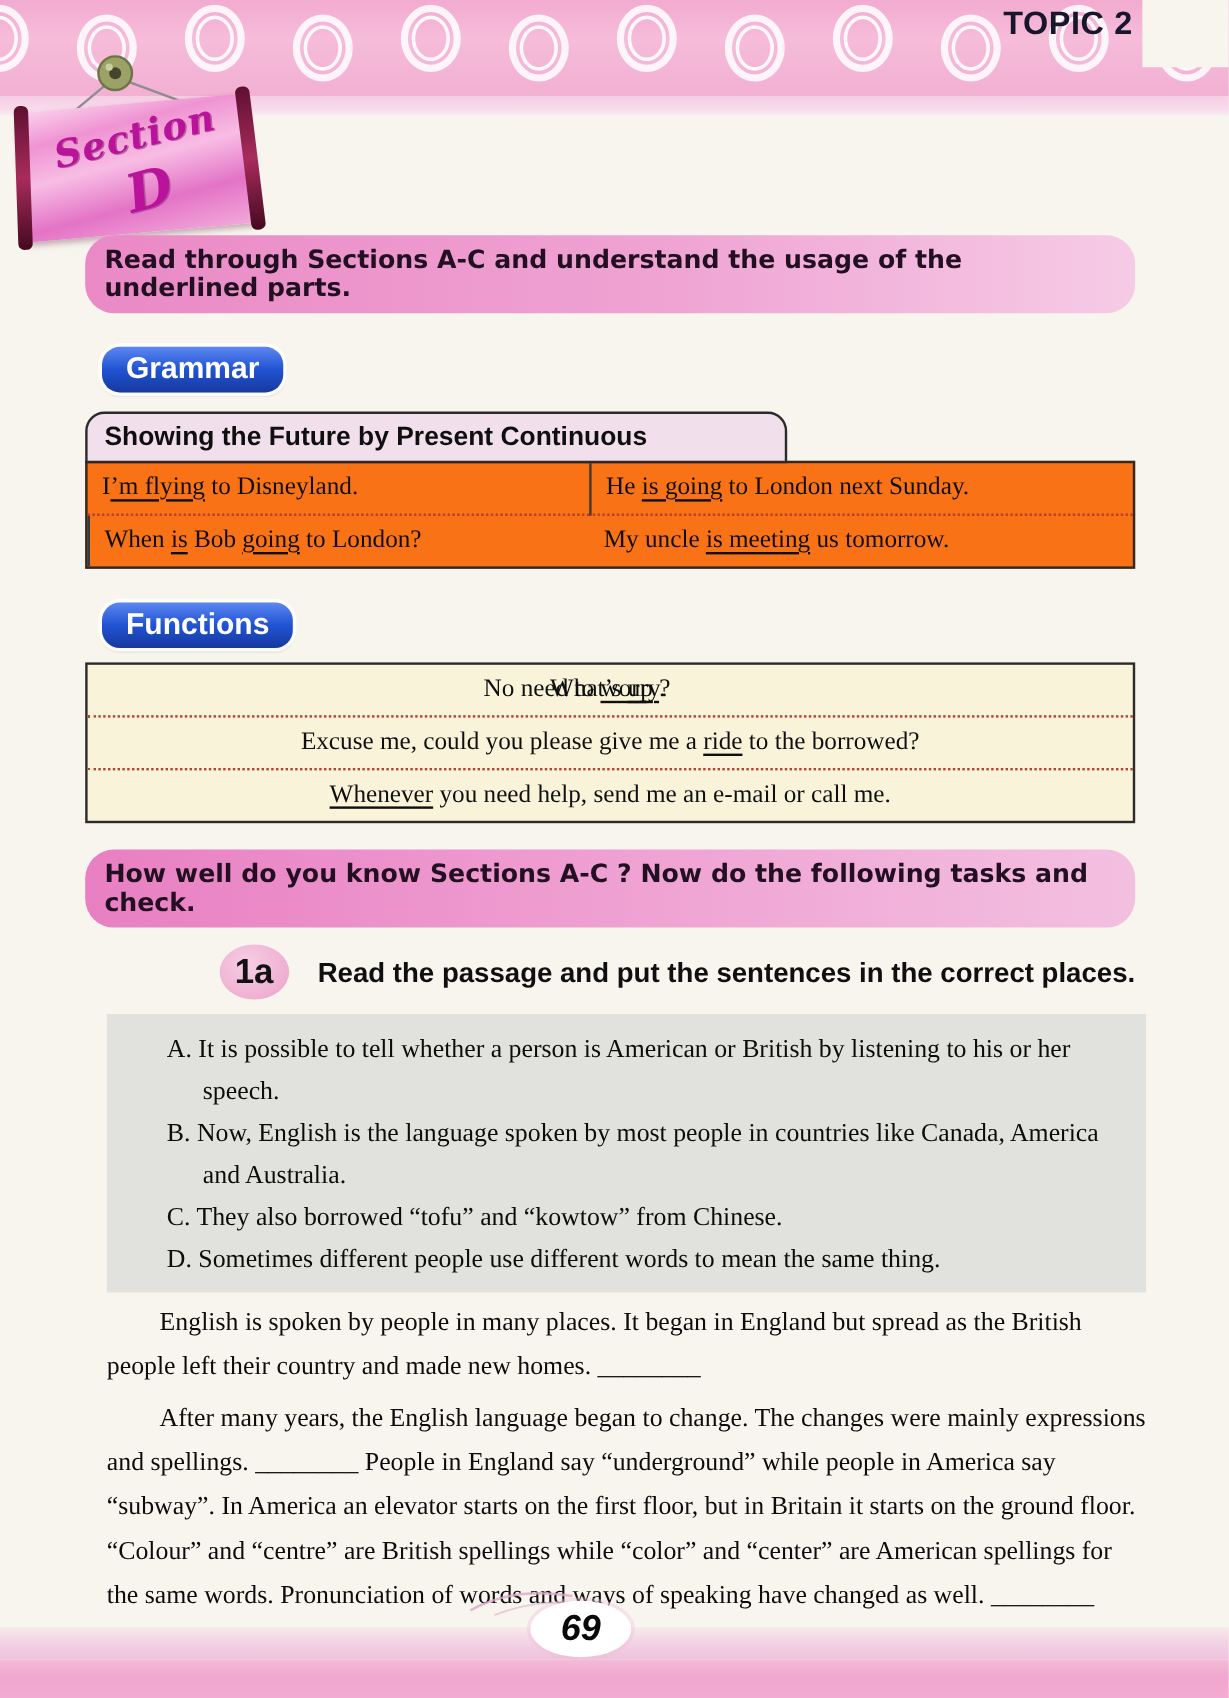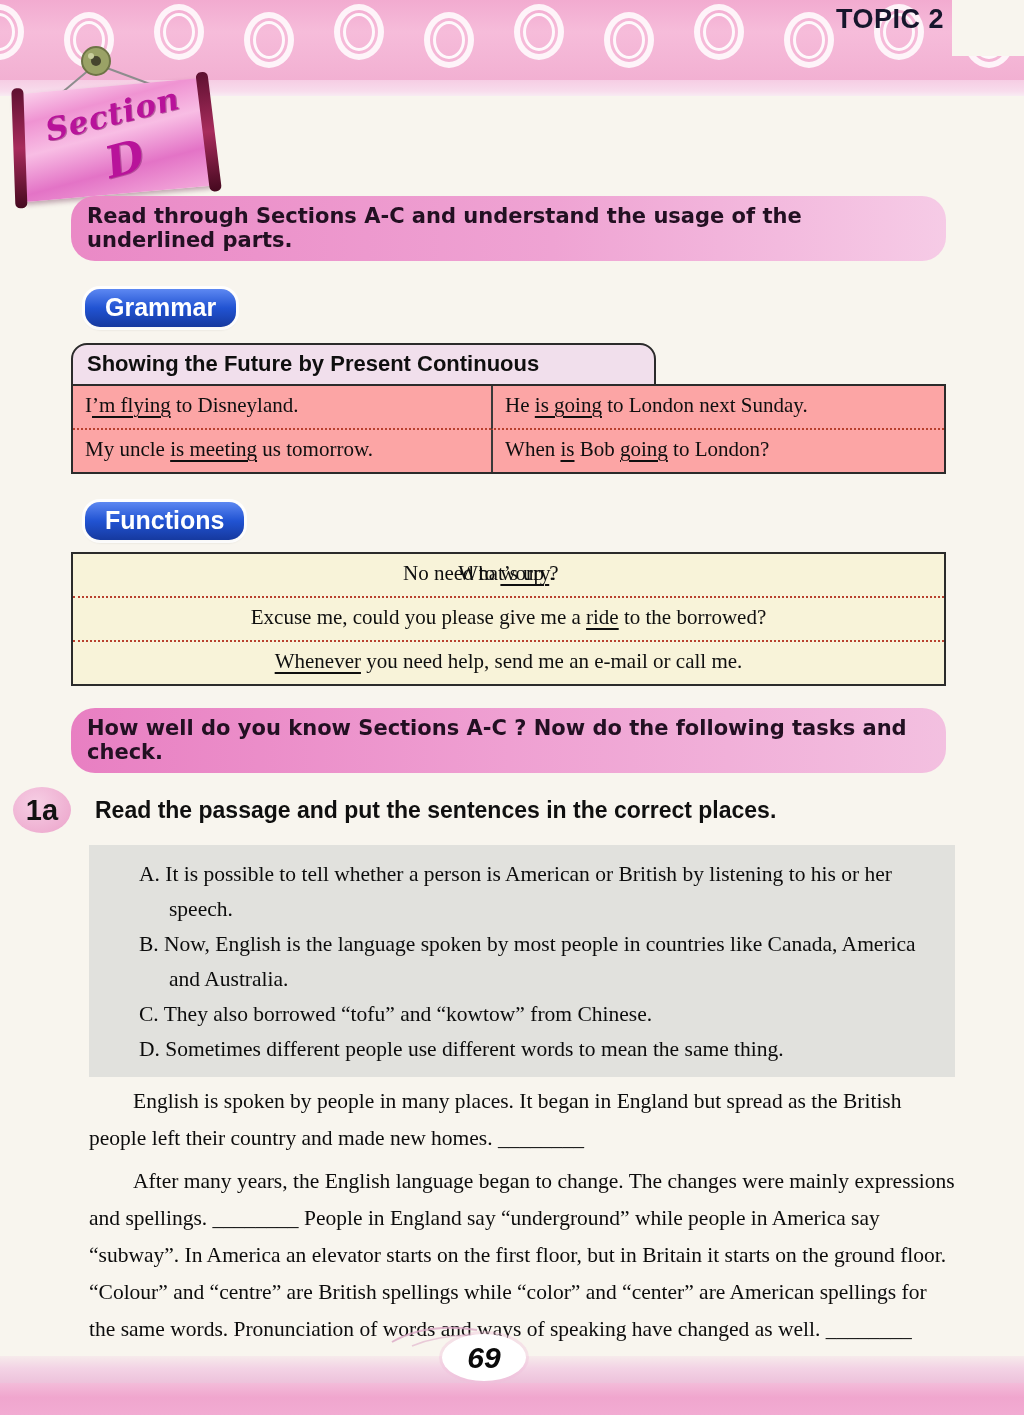--- a/index.html
+++ b/index.html
@@ -46,36 +46,36 @@
   .pill-check{margin-top:22px;background:linear-gradient(90deg,#e87fc2 0%,#efa0d2 50%,#f3c0e0 100%);}
 
   .btn-blue{display:inline-block;margin:28px 0 0 14px;color:#fff;font-weight:700;font-size:25px;
      padding:4px 20px 5px;border-radius:15px;
      background:linear-gradient(180deg,#5d88f2 0%,#2153d2 50%,#16399f 100%);
      box-shadow:0 0 0 3px rgba(255,255,255,.9),0 2px 3px rgba(0,0,0,.25);}
 
   .grammar-tab{width:585px;box-sizing:border-box;margin-top:16px;margin-bottom:-2px;position:relative;z-index:2;
      background:#f1dfec;border:2px solid #2b2b2b;border-radius:16px 16px 0 0;
      padding:6px 14px 7px;font-weight:700;font-size:22px;color:#0f0f0f;}
-  .grammar-table{position:relative;z-index:1;border:2px solid #2b2b2b;background:#fca5a5;
+  .grammar-table{position:relative;z-index:1;border:2px solid #2b2b2b;background:#f97316;
      display:grid;grid-template-columns:48% 52%;
      font-family:"Liberation Serif",serif;font-size:21px;color:#0f0f0f;}
   .gcell{padding:7px 12px 10px;}
   .gcell.colr{border-left:2px solid #3a3a3a;}
   .gcell.rtop{border-bottom:2px dotted #b8402e;}
 
   .functions-box{margin-top:12px;border:2px solid #2b2b2b;background:#f8f3d9;
      font-family:"Liberation Serif",serif;font-size:21px;color:#0f0f0f;}
   .frow{padding:7px 12px 10px;border-bottom:2px dotted #b8402e;position:relative;text-align:center;}
   .frow:last-child{border-bottom:none;}
   .fright{position:absolute;left:330px;top:7px;}
 
   .u{text-decoration:underline;text-underline-offset:4px;text-decoration-thickness:1.5px;}
 
-  .task-row{display:flex;align-items:center;gap:24px;margin-left:-58px;margin-top:14px;}
+  .task-row{display:flex;align-items:center;gap:24px;margin-left:-58px;margin-top:14px;justify-content:flex-end;}
   .badge{width:58px;height:46px;border-radius:50%;display:flex;align-items:center;justify-content:center;
      background:radial-gradient(ellipse at 40% 35%,#f6cee4,#eeadd0 75%);
      font-weight:700;font-size:29px;color:#121212;}
   .task-title{font-weight:700;font-size:23px;color:#0f0f0f;}
 
   .sentence-box{margin:12px 0 0 18px;width:866px;box-sizing:border-box;background:#e1e1dd;
      padding:12px 16px 10px 22px;}
   .sentence-box ul{margin:0;padding:0;}
   .sentence-box li{list-style:none;font-family:"Liberation Serif",serif;font-size:21.5px;
      line-height:35px;padding-left:30px;text-indent:-30px;color:#0c0c0c;margin-left:28px;}
@@ -138,22 +138,22 @@
 
   <div class="note-pill">Read through Sections A-C and understand the usage of the underlined parts.</div>
   <br>
 
   <div class="btn-blue">Grammar</div>
 
   <div class="grammar-tab">Showing the Future by Present Continuous</div>
   <div class="grammar-table">
     <div class="gcell rtop"><span>I</span><span class="u">’m flying</span><span> to Disneyland.</span></div>
     <div class="gcell rtop colr"><span>He </span><span class="u">is going</span><span> to London next Sunday.</span></div>
+    <div class="gcell colr"><span>When </span><span class="u">is</span><span> Bob </span><span class="u">going</span><span> to London?</span></div>
     <div class="gcell"><span>My uncle </span><span class="u">is meeting</span><span> us tomorrow.</span></div>
-    <div class="gcell colr"><span>When </span><span class="u">is</span><span> Bob </span><span class="u">going</span><span> to London?</span></div>
   </div>
 
   <div class="btn-blue">Functions</div>
 
   <div class="functions-box">
     <div class="frow">
       <span><span>What’s </span><span class="u">up</span><span> ?</span></span>
       <span class="fright"><span>No need to </span><span class="u">worry</span><span>.</span></span>
     </div>
     <div class="frow"><span>Excuse me, could you please give me a </span><span class="u">ride</span><span> to the borrowed?</span></div>

